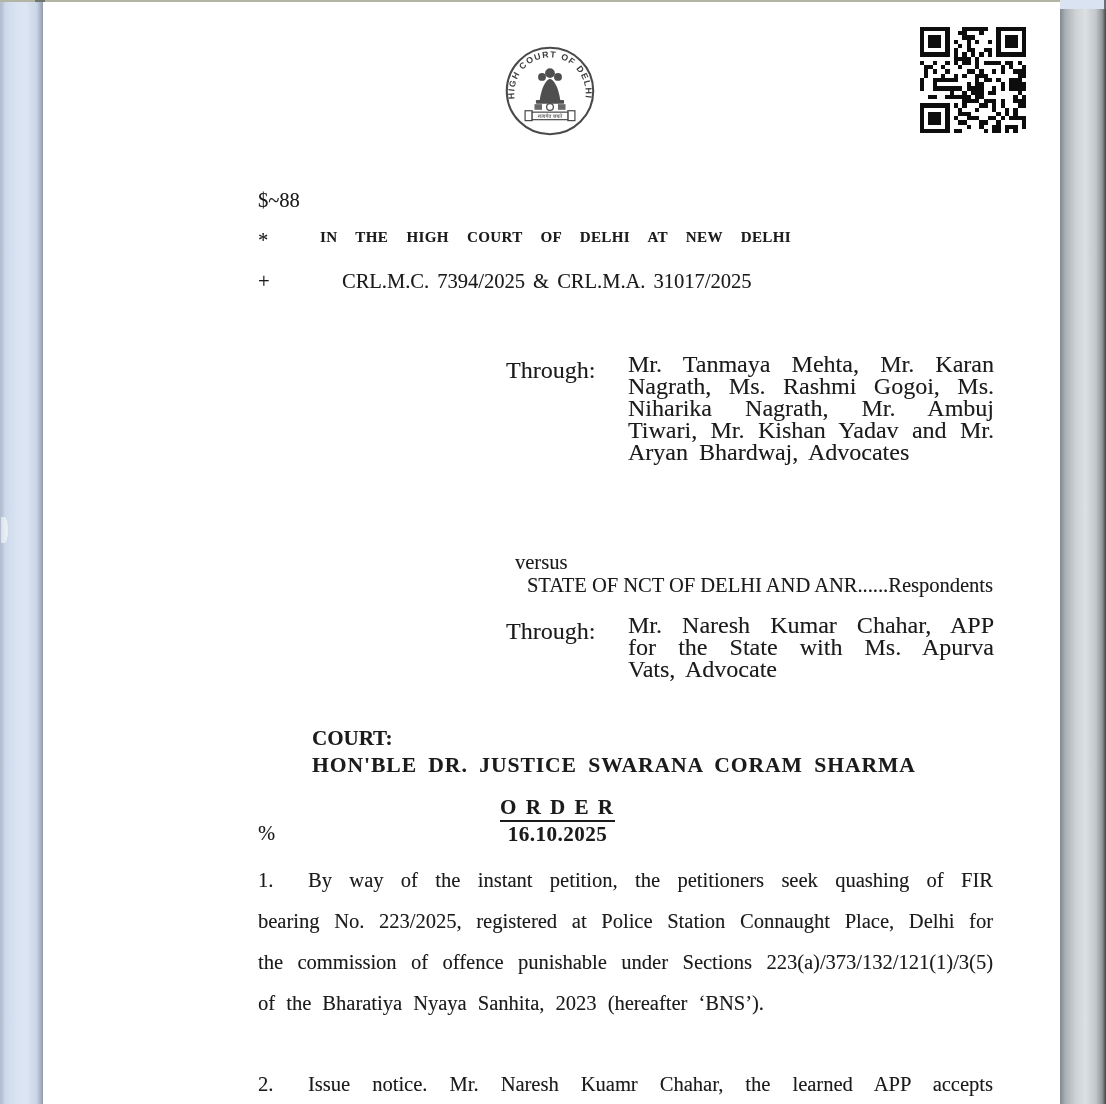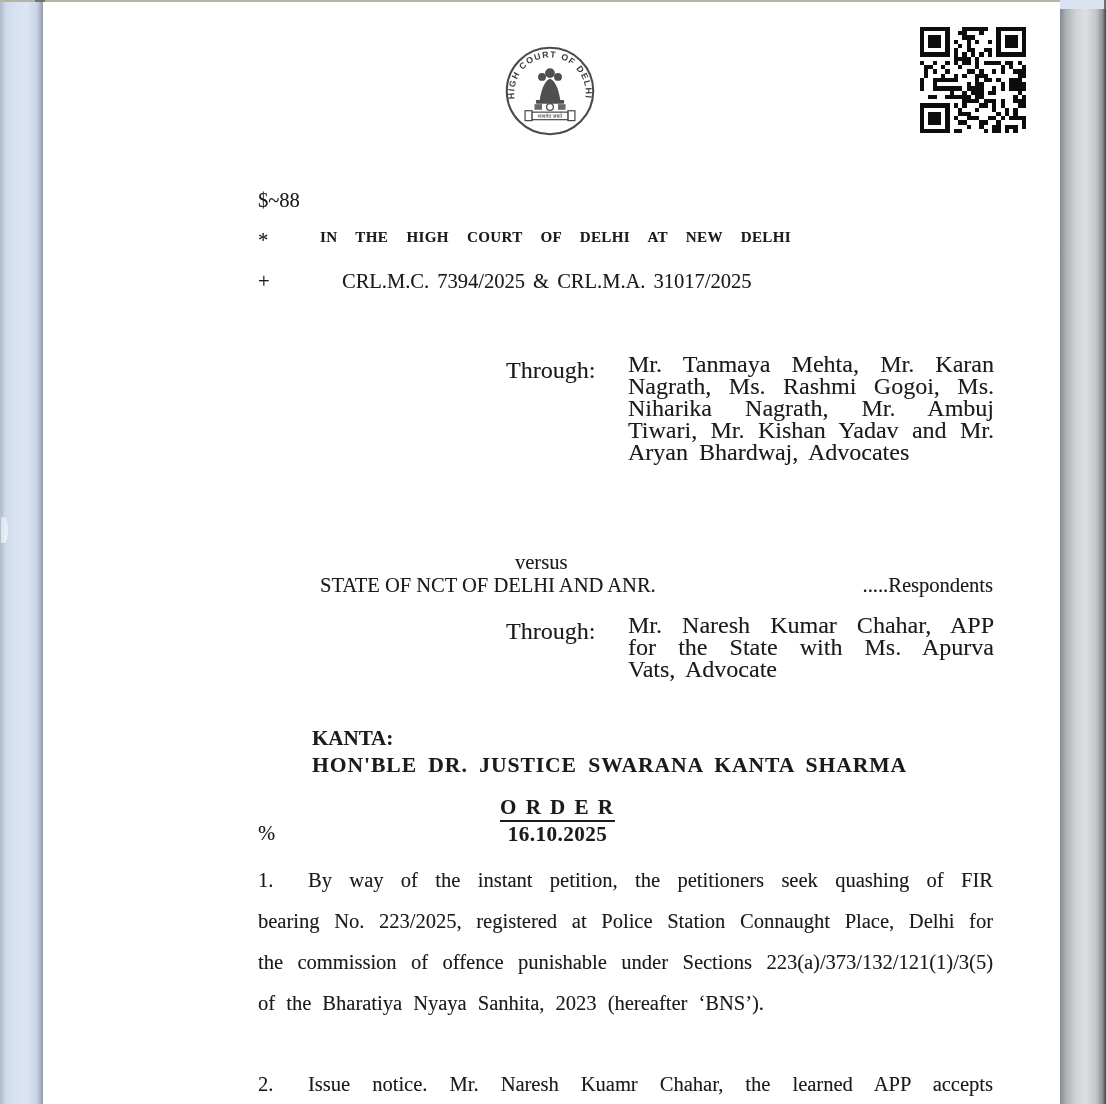--- a/index.html
+++ b/index.html
@@ -82,21 +82,21 @@
     word-spacing: 14px; letter-spacing: 0.4px;
   }
   .case-row   { top: 268px; }
   .case-no    { left: 277px; top: 268px; word-spacing: 3px; margin-left: 22px; }
 
   .party-row {
     left: 277px; width: 673px;
     display: flex; justify-content: space-between; align-items: baseline;
   }
   .party-pet  { top: 311px; }
-  .party-resp { top: 572px; }
+  .party-resp { top: 572px; justify-content: flex-end; }
 
   .through-label { left: 463px; width: 100px; }
   .through-pet-label  { top: 355px; }
   .through-resp-label { top: 616px; }
   .counsel-block {
     left: 585px; width: 366px;
     text-align: justify;
     line-height: 22px;
     word-spacing: 5px;
   }
@@ -818,22 +818,22 @@
     <div class="abs versus fs-body ink">versus</div>
 
     <div class="abs party-row party-resp fs-body ink">
       <span>STATE OF NCT OF DELHI AND ANR.</span>
       <span>.....Respondents</span>
     </div>
 
     <div class="abs through-label through-resp-label fs-small ink">Through:</div>
     <div class="abs counsel-block counsel-resp fs-small ink">Mr. Naresh Kumar Chahar, APP for the State with Ms. Apurva Vats, Advocate</div>
 
-    <div class="abs coram-label ink">KANTA:</div>
-    <div class="abs coram-judge ink">HON'BLE DR. JUSTICE SWARANA KANTA SHARMA</div>
+    <div class="abs coram-label ink">COURT:</div>
+    <div class="abs coram-judge ink">HON'BLE DR. JUSTICE SWARANA CORAM SHARMA</div>
 
     <div class="abs centered order-heading">
       <span class="u ink">O R D E R</span>
     </div>
     <div class="abs percent fs-body ink">%</div>
     <div class="abs centered order-date ink">16.10.2025</div>
 
     <div class="abs para para-1 fs-body ink">
       <span class="pnum">1.</span>
       <span class="ptext">By way of the instant petition, the petitioners seek quashing of FIR bearing No. 223/2025, registered at Police Station Connaught Place, Delhi for the commission of offence punishable under Sections 223(a)/373/132/121(1)/3(5) of the Bharatiya Nyaya Sanhita, 2023 (hereafter ‘BNS’).</span>

